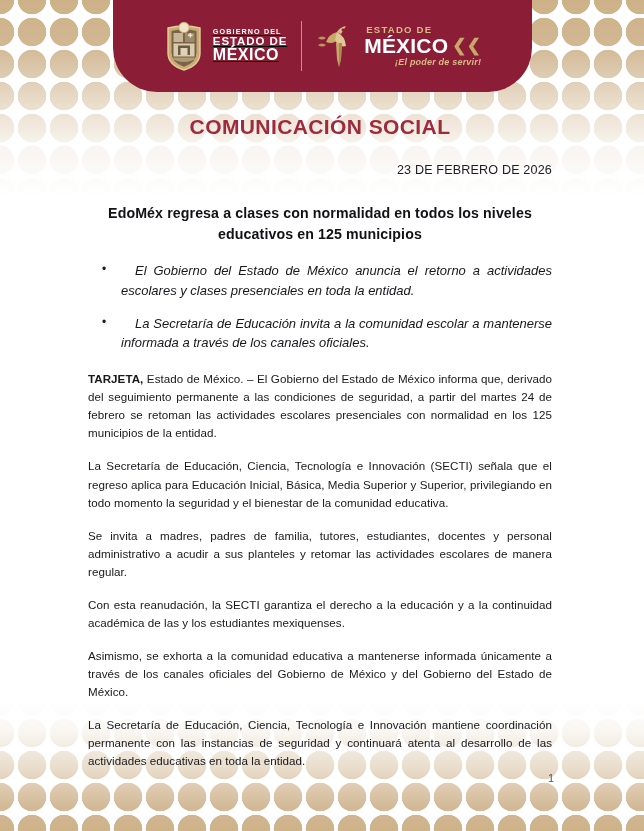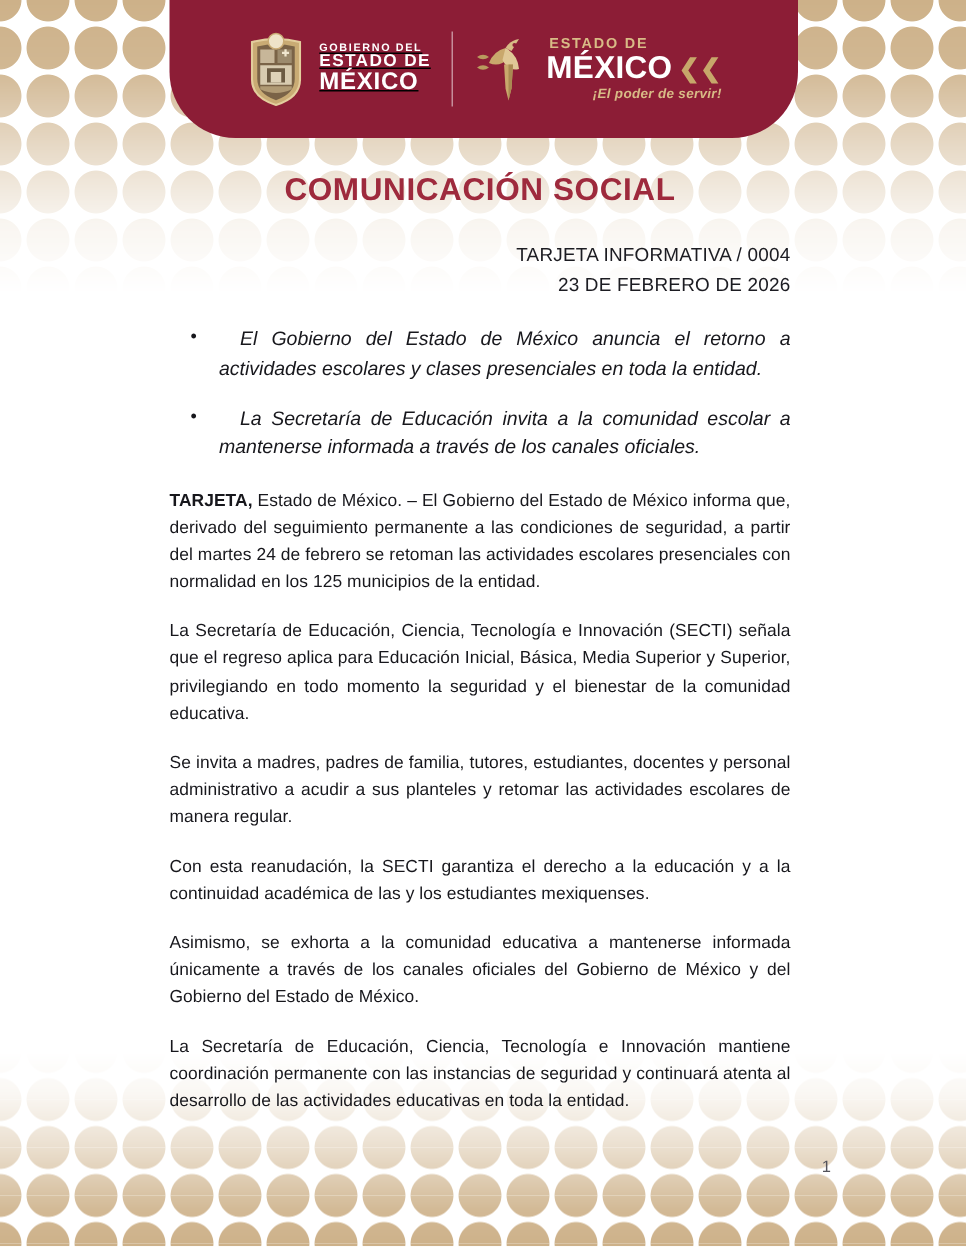--- a/index.html
+++ b/index.html
@@ -110,21 +110,21 @@
     font-style: italic; letter-spacing: 0.2px; text-align: right;
     margin-top: 1px;
   }
   .quote-mark { color: #c7a76a; font-size: 17px; line-height: 1; }
 
   
   #content {
     position: absolute;
     left: 0; top: 0;
     width: 640px;
-    padding: 0 113px;
+    padding: 0 88px;
   }
 
   #comunicacion-social {
     margin-top: 115px;
     text-align: center;
     color: #9e2a3d;
     font-size: 21px;
     font-weight: bold;
     letter-spacing: 0.4px;
   }
@@ -246,24 +246,24 @@
       </div>
     </div>
 
   </div>
 
   <div id="content">
 
     <div id="comunicacion-social">COMUNICACIÓN SOCIAL</div>
 
     <div id="meta-block">
-      <div>TARJETA INFORMATIVA / 0004</div>
       <div>23 DE FEBRERO DE 2026</div>
     </div>
 
+    <div id="headline">EdoMéx regresa a clases con normalidad en todos los niveles educativos en 125 municipios</div>
 
     <ul id="bullets">
       <li>El Gobierno del Estado de México anuncia el retorno a actividades escolares y clases presenciales en toda la entidad.</li>
       <li>La Secretaría de Educación invita a la comunidad escolar a mantenerse informada a través de los canales oficiales.</li>
     </ul>
 
     <p class="body-par">
       <span class="lead">TARJETA,</span><span> Estado de México. – El Gobierno del Estado de México informa que, derivado del seguimiento permanente a las condiciones de seguridad, a partir del martes 24 de febrero se retoman las actividades escolares presenciales con normalidad en los 125 municipios de la entidad.</span>
     </p>
     <p class="body-par">La Secretaría de Educación, Ciencia, Tecnología e Innovación (SECTI) señala que el regreso aplica para Educación Inicial, Básica, Media Superior y Superior, privilegiando en todo momento la seguridad y el bienestar de la comunidad educativa.</p>

